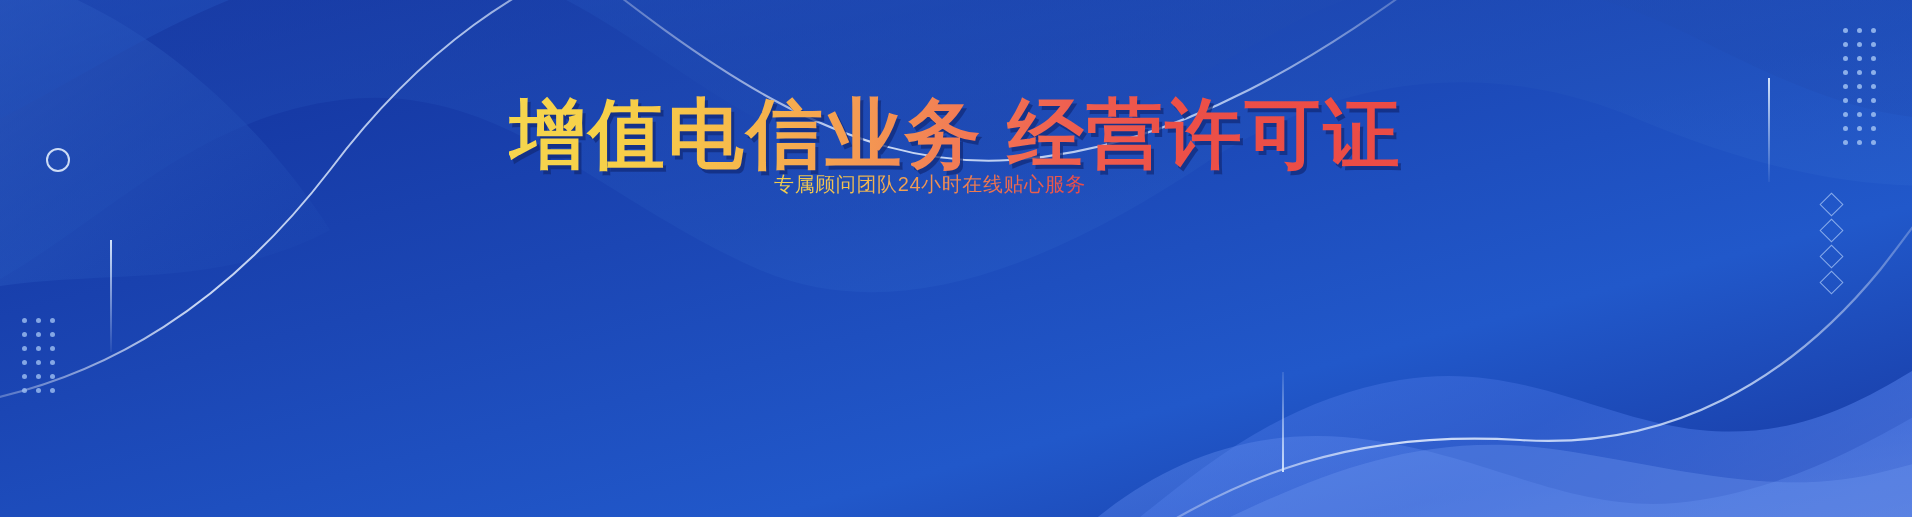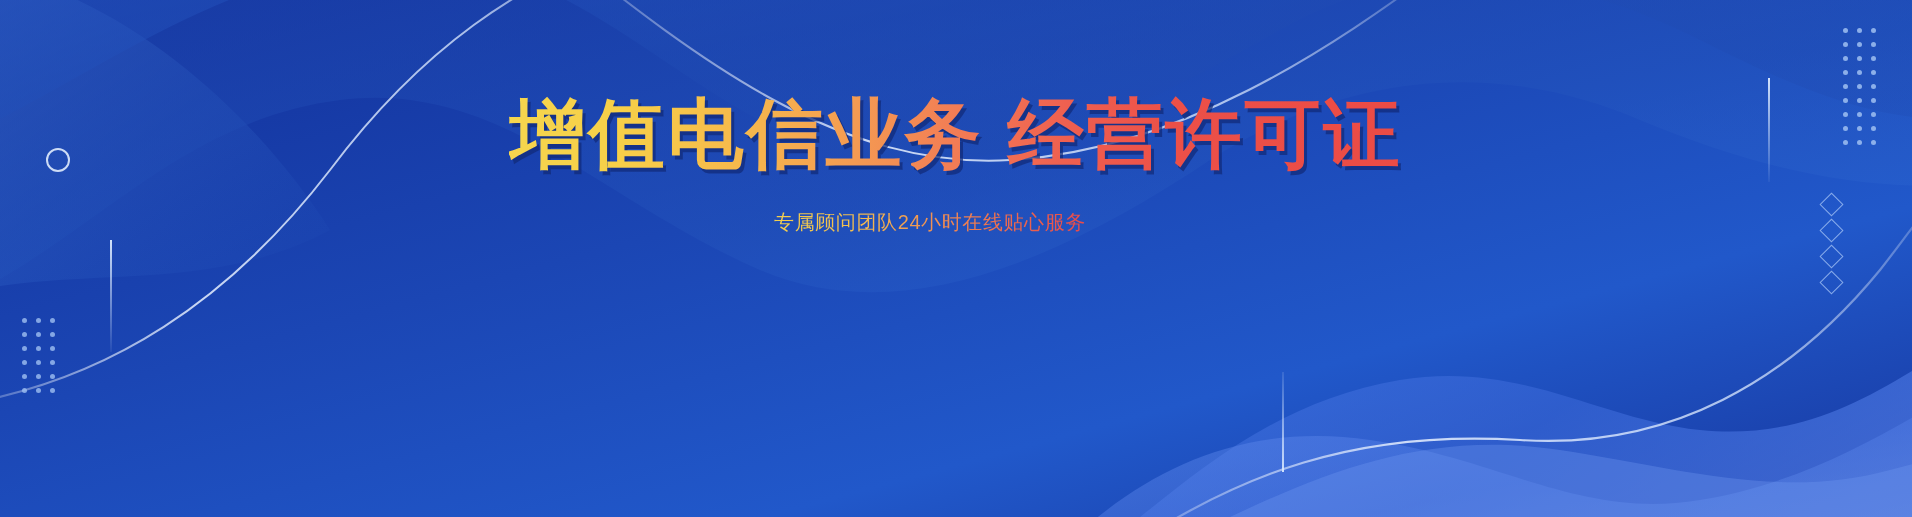--- a/index.html
+++ b/index.html
@@ -125,21 +125,20 @@
         #ec5048 74%,
         #eb4b45 100%);
     -webkit-background-clip: text;
     background-clip: text;
     color: transparent;
     -webkit-text-fill-color: transparent;
     filter: drop-shadow(3px 4px 0 rgba(16, 42, 120, .72));
   }
 
   .subtitle {
-    margin-top: 38px;
     font-size: 20px;
     line-height: 1.2;
     letter-spacing: .6px;
     white-space: nowrap;
     display: flex;
     align-items: baseline;
   }
   .subtitle .seg {
     background: linear-gradient(95deg,
         #f2cf4e 0%,

